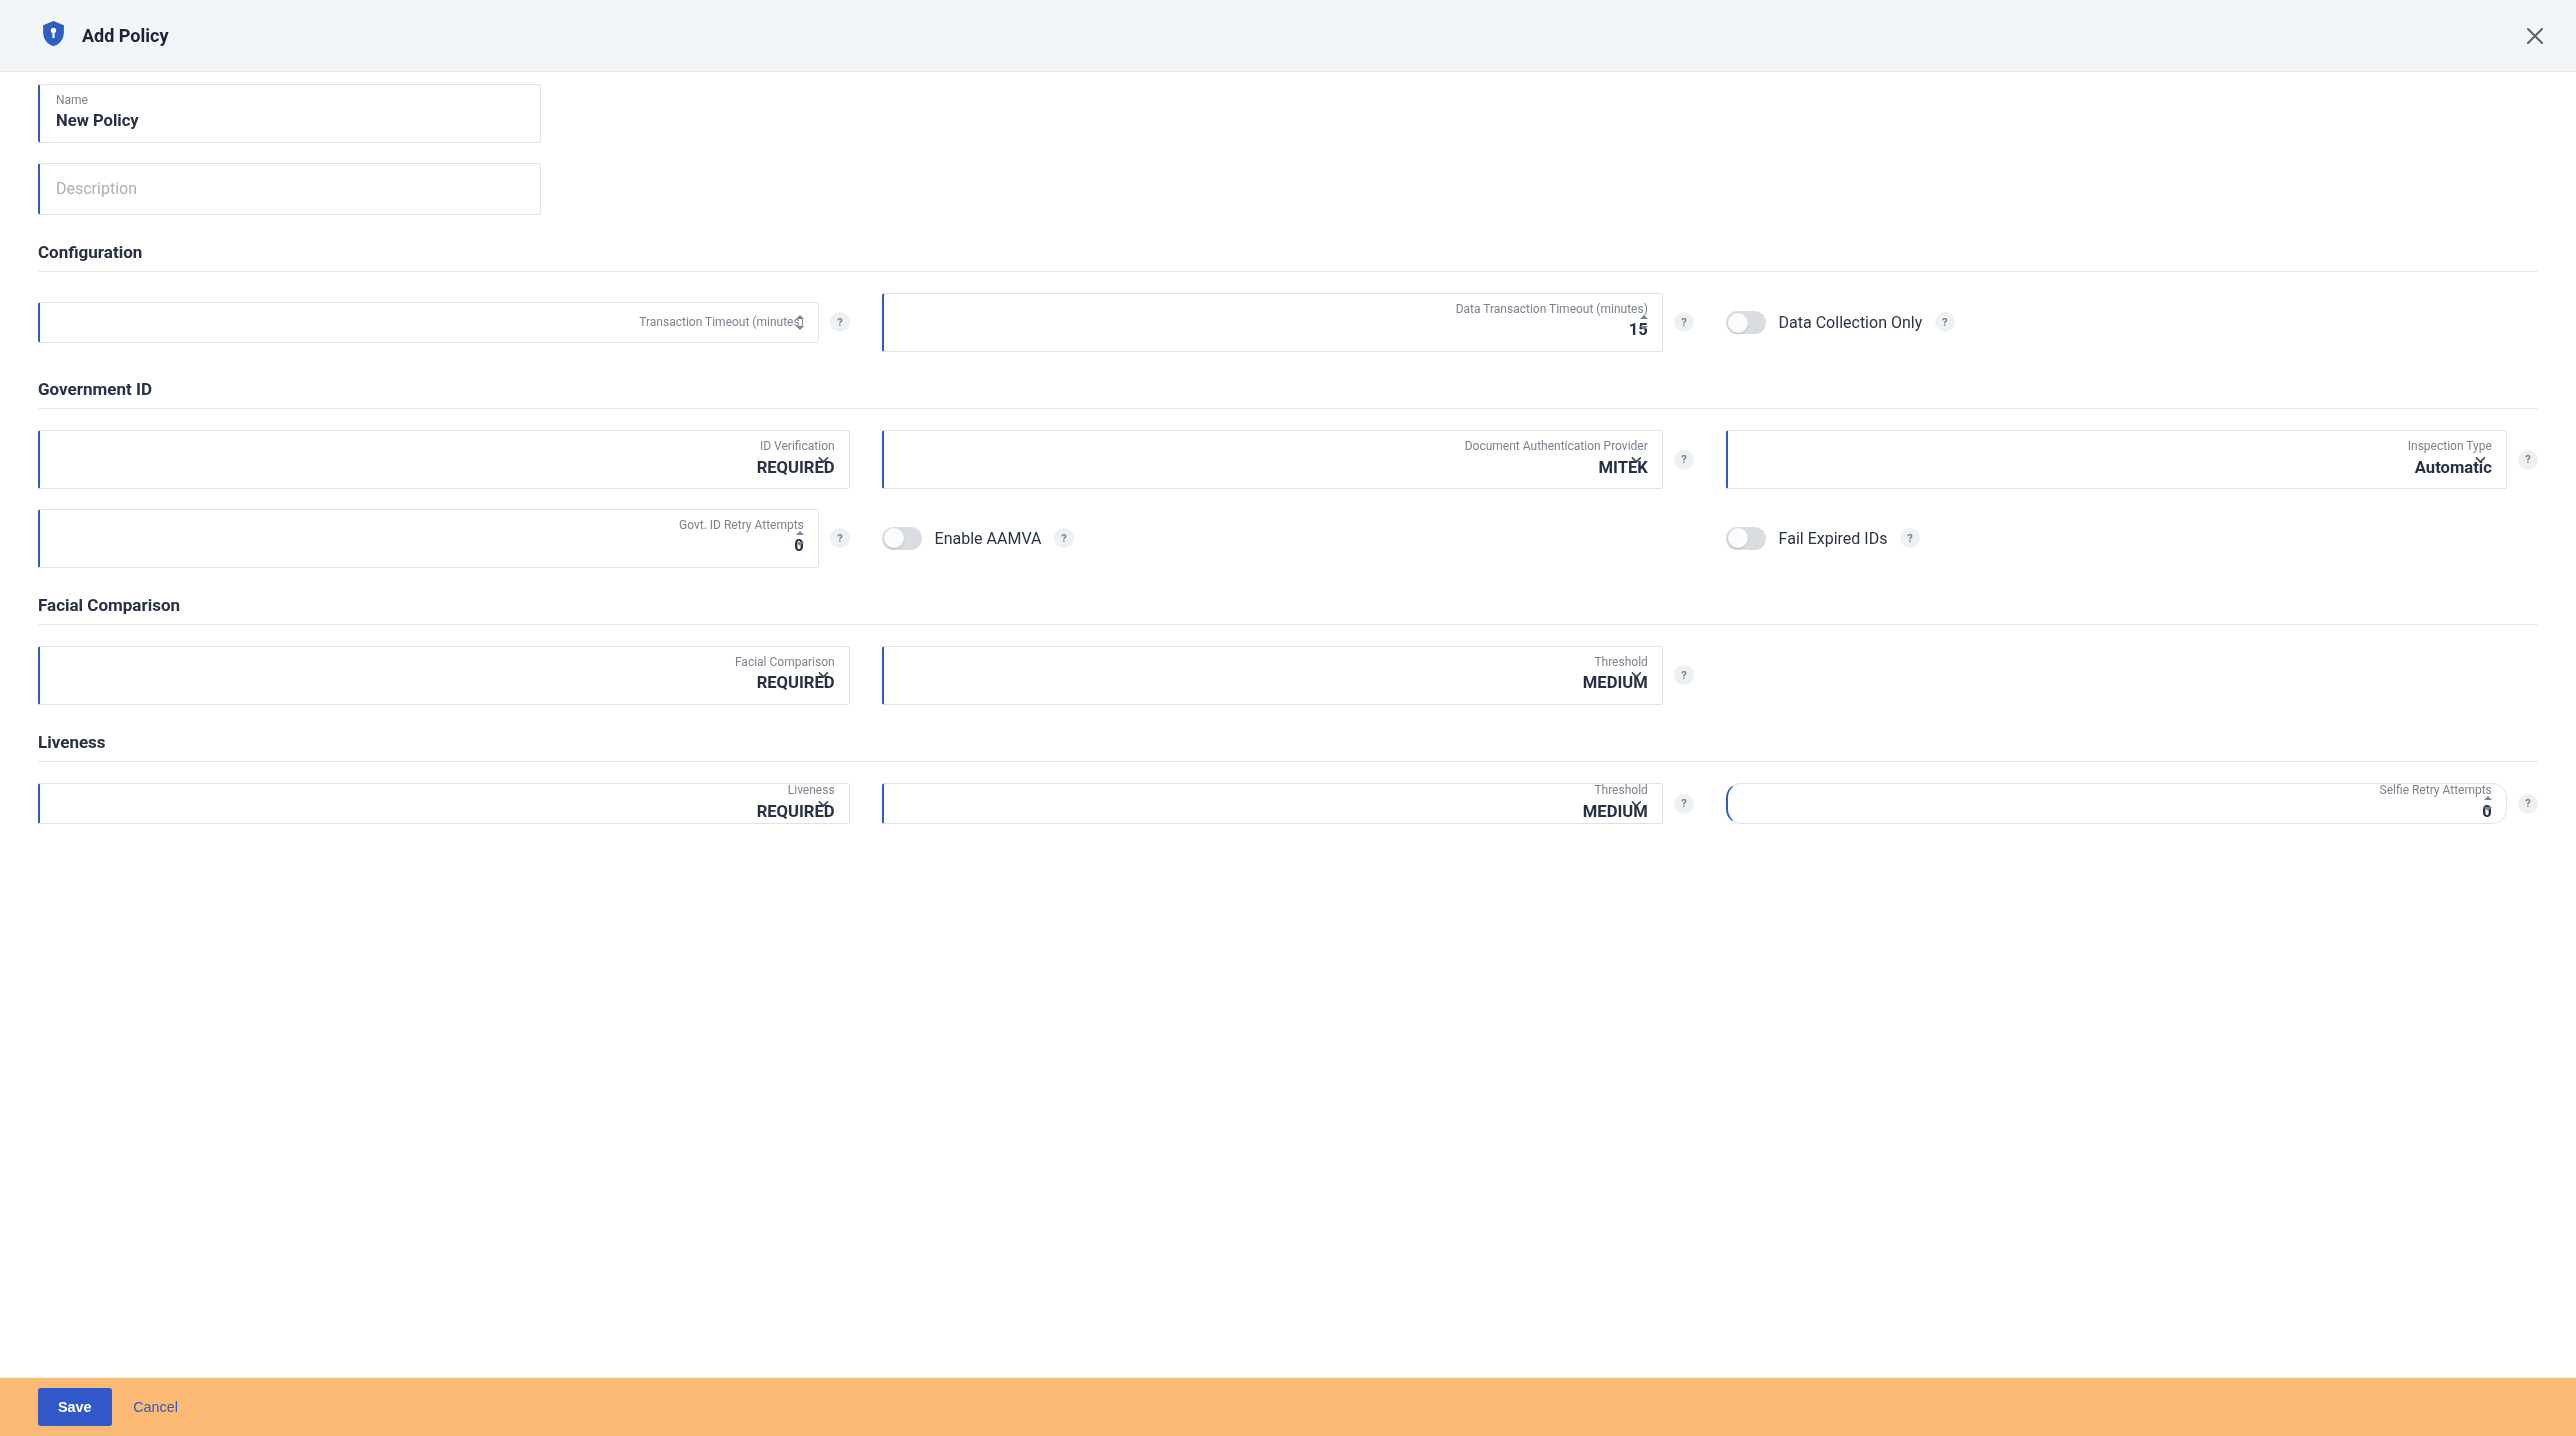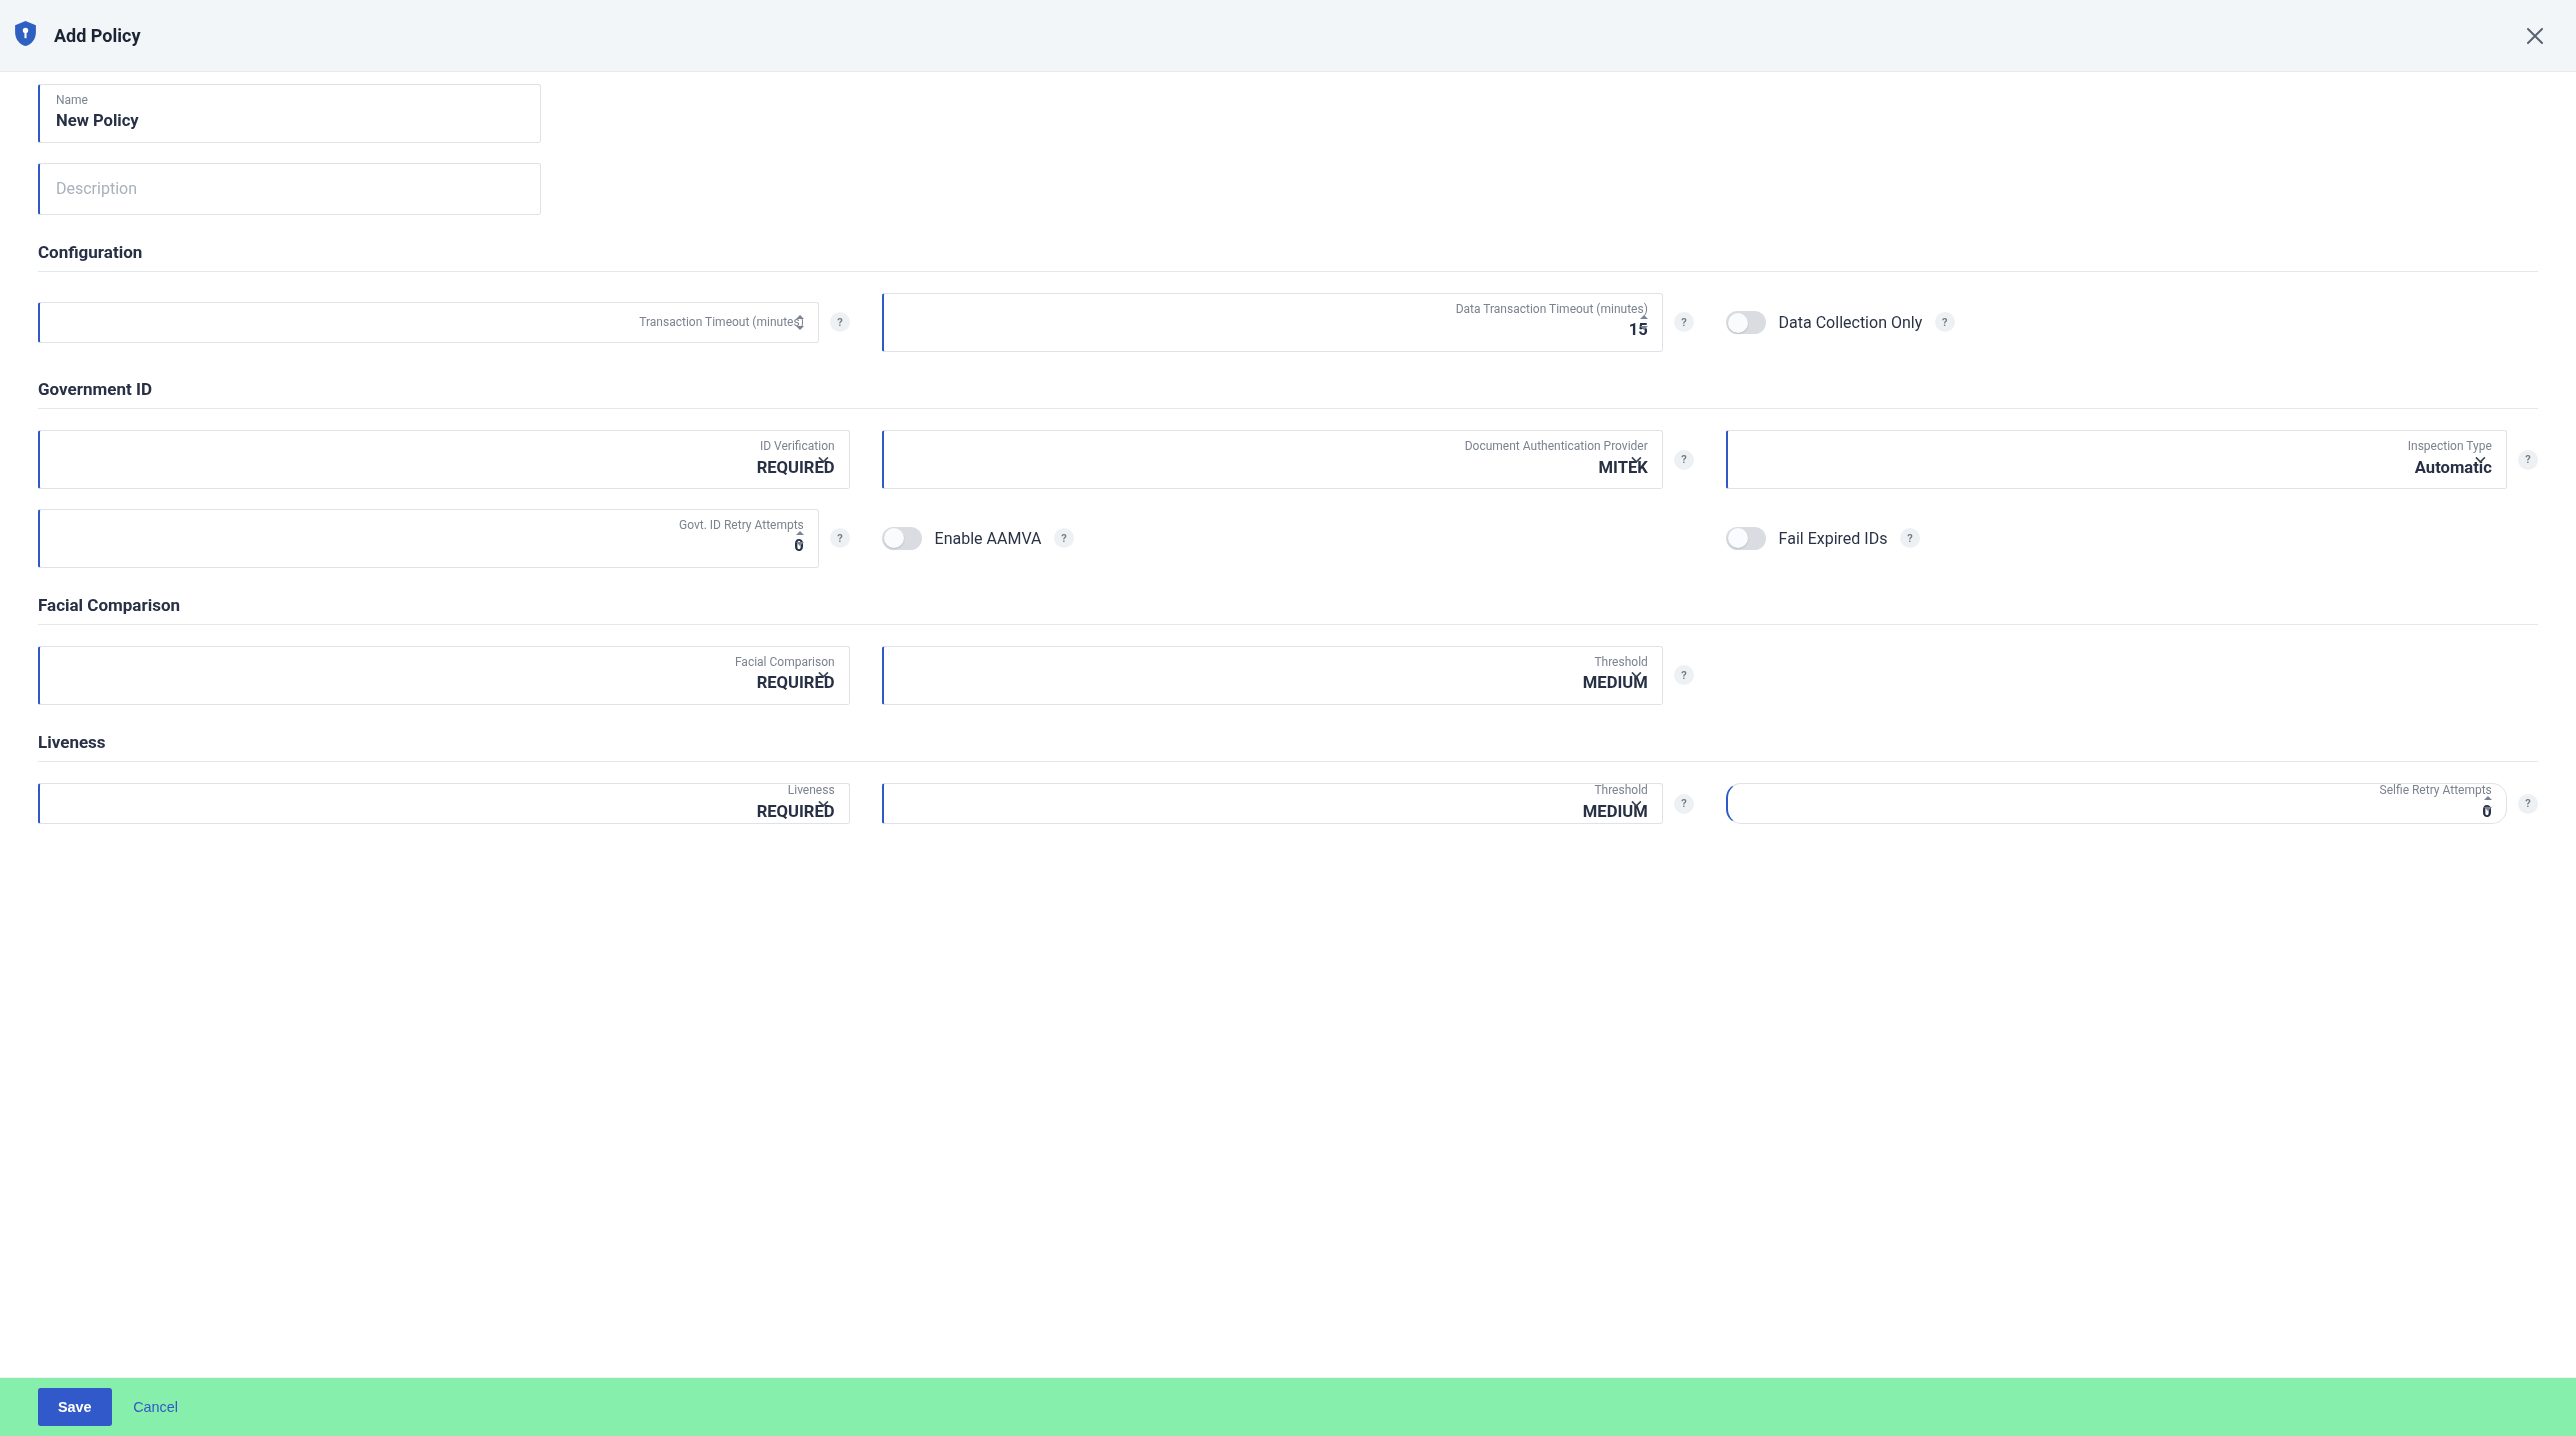--- a/index.html
+++ b/index.html
@@ -9,21 +9,21 @@
   background: #fff;
   color: #1c2434;
   overflow: hidden;
 }
 
 .header {
   background: #f3f6f9;
   display: flex;
   align-items: center;
   justify-content: space-between;
-  padding: 20px 27px 20px 13px;
+  padding: 20px 27px 20px 41px;
   border-bottom: 0.9px solid #e7ebef;
 }
 .header-left {
   display: flex;
   align-items: center;
   gap: 16px;
 }
 .header-title {
   font-size: 18px;
   font-weight: 700;
@@ -145,21 +145,21 @@
   font-size: 16px;
   color: #2a3346;
 }
 
 .top-fields { width: 503px; max-width: 503px; display:flex; flex-direction:column; gap: 20px; }
 
 .footer {
   position: absolute;
   bottom: 0; left:0; right:0;
   height: 59px;
-  background: #86efac;
+  background: #fdba74;
   border-top: 0.9px solid #f0f2f5;
   display:flex; align-items:center;
   padding: 0 38px;
   gap: 21.6px;
 }
 .btn-primary {
   background: #3259c9;
   color: #fff;
   border: none;
   font-size: 14.4px;

